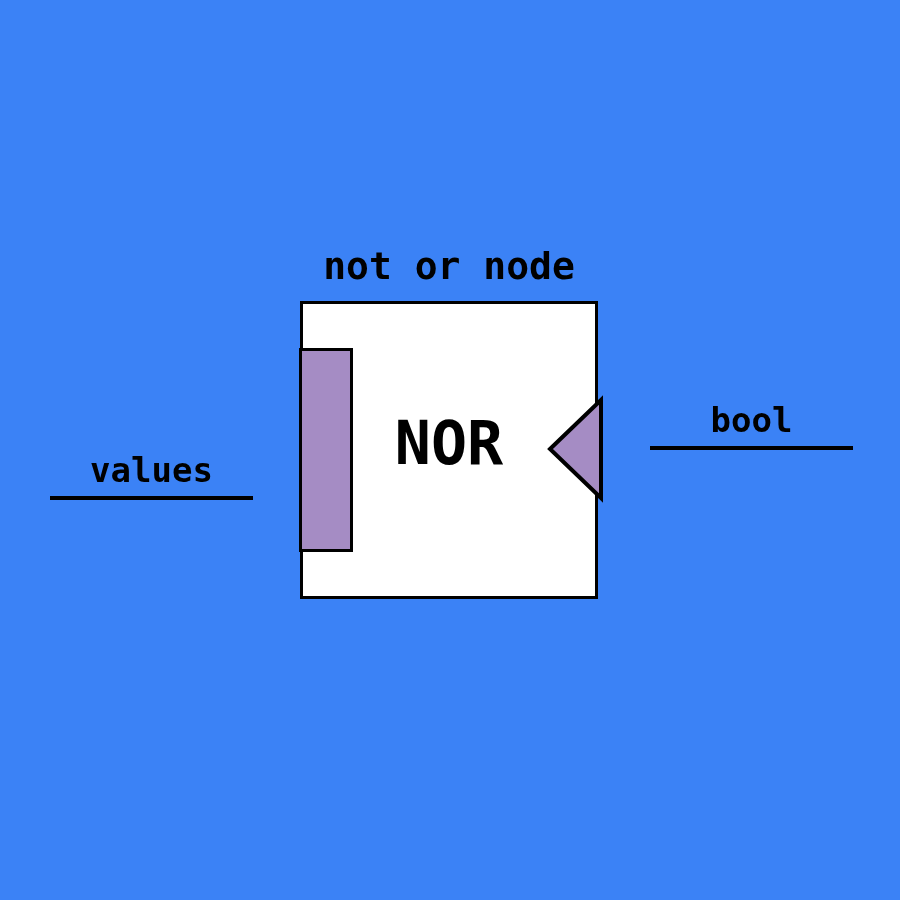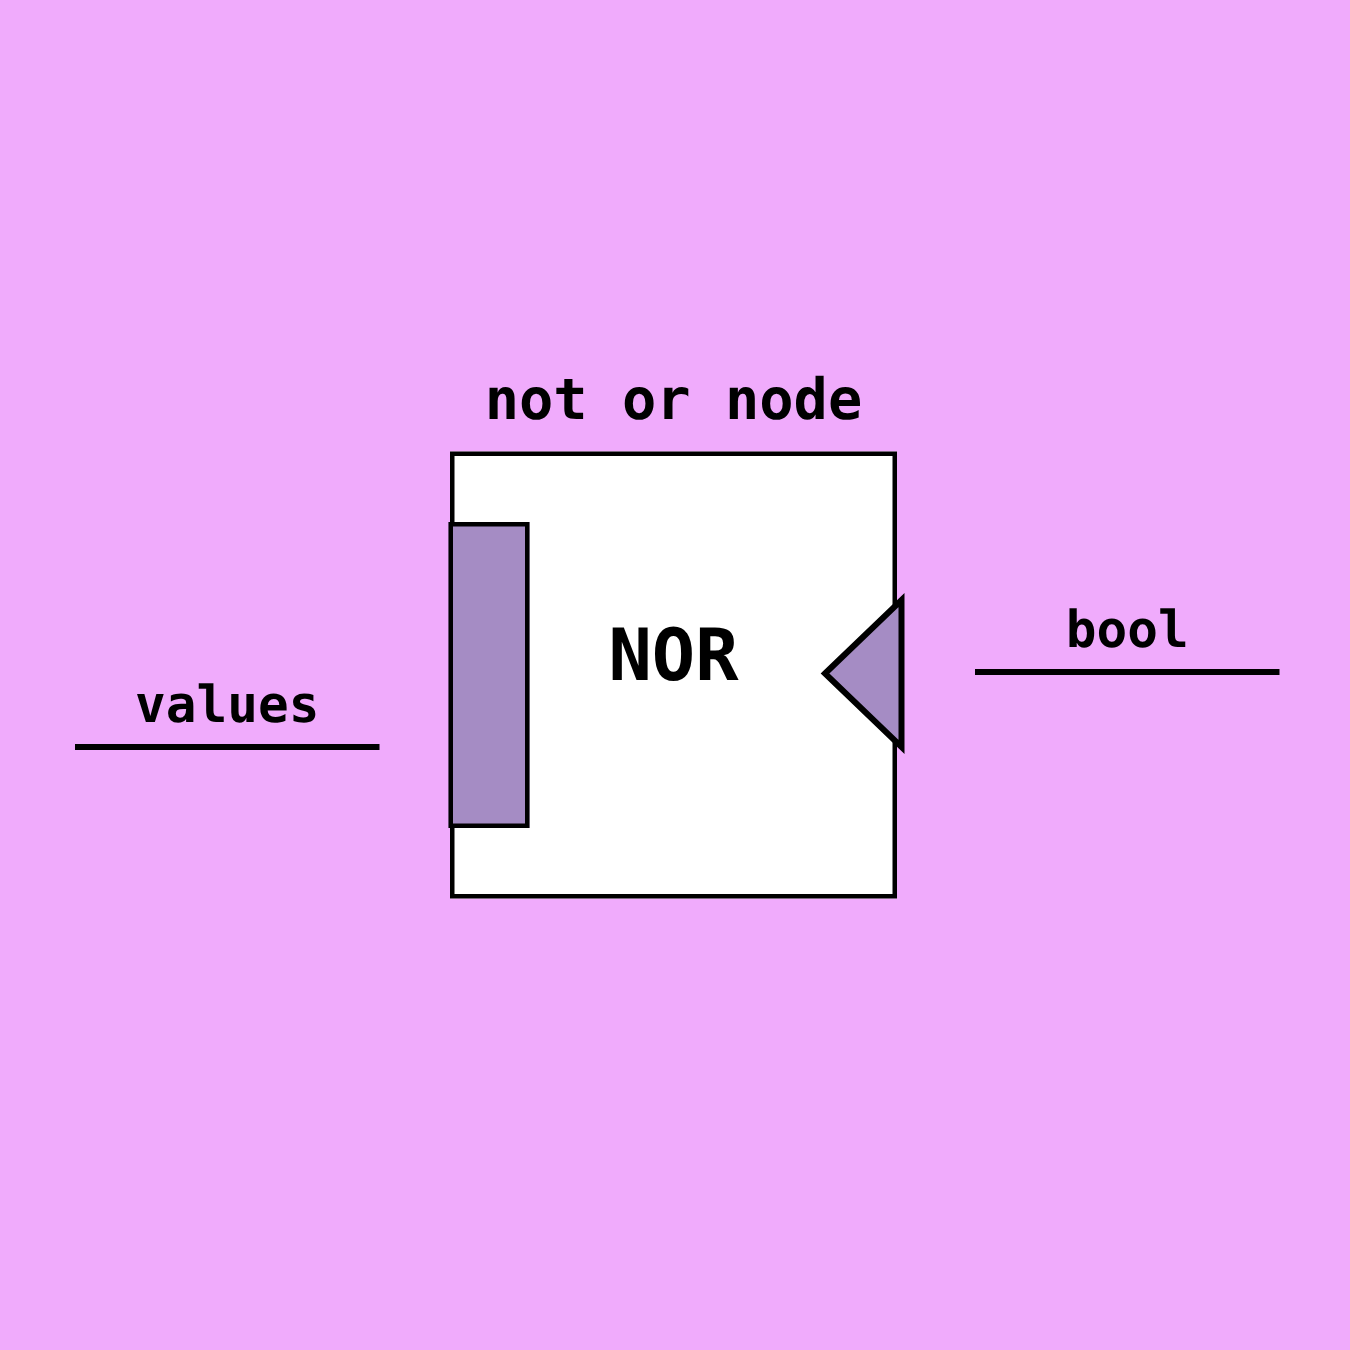--- a/index.html
+++ b/index.html
@@ -6,21 +6,21 @@
   html, body { width: 900px; height: 900px; }
   body {
     background: #ffffff;
     font-family: "DejaVu Sans Mono", "Liberation Mono", monospace;
     color: #000000;
   }
   .canvas {
     position: relative;
     width: 900px;
     height: 900px;
-    background: #f0abfc;
+    background: #3b82f6;
     overflow: hidden;
   }
   .node-title {
     position: absolute;
     left: 300px;
     top: 247px;
     width: 298px;
     text-align: center;
     font-size: 38px;
     font-weight: bold;
@@ -36,21 +36,21 @@
     height: 298px;
     border: 3px solid #000000;
     background: #ffffff;
   }
   .node-label {
     position: absolute;
     left: 300px;
     top: 413px;
     width: 298px;
     text-align: center;
-    font-size: 48px;
+    font-size: 60px;
     font-weight: bold;
     line-height: 1;
   }
   .input-port {
     position: absolute;
     left: 299px;
     top: 348px;
     width: 54px;
     height: 204px;
     border: 3px solid #000000;

